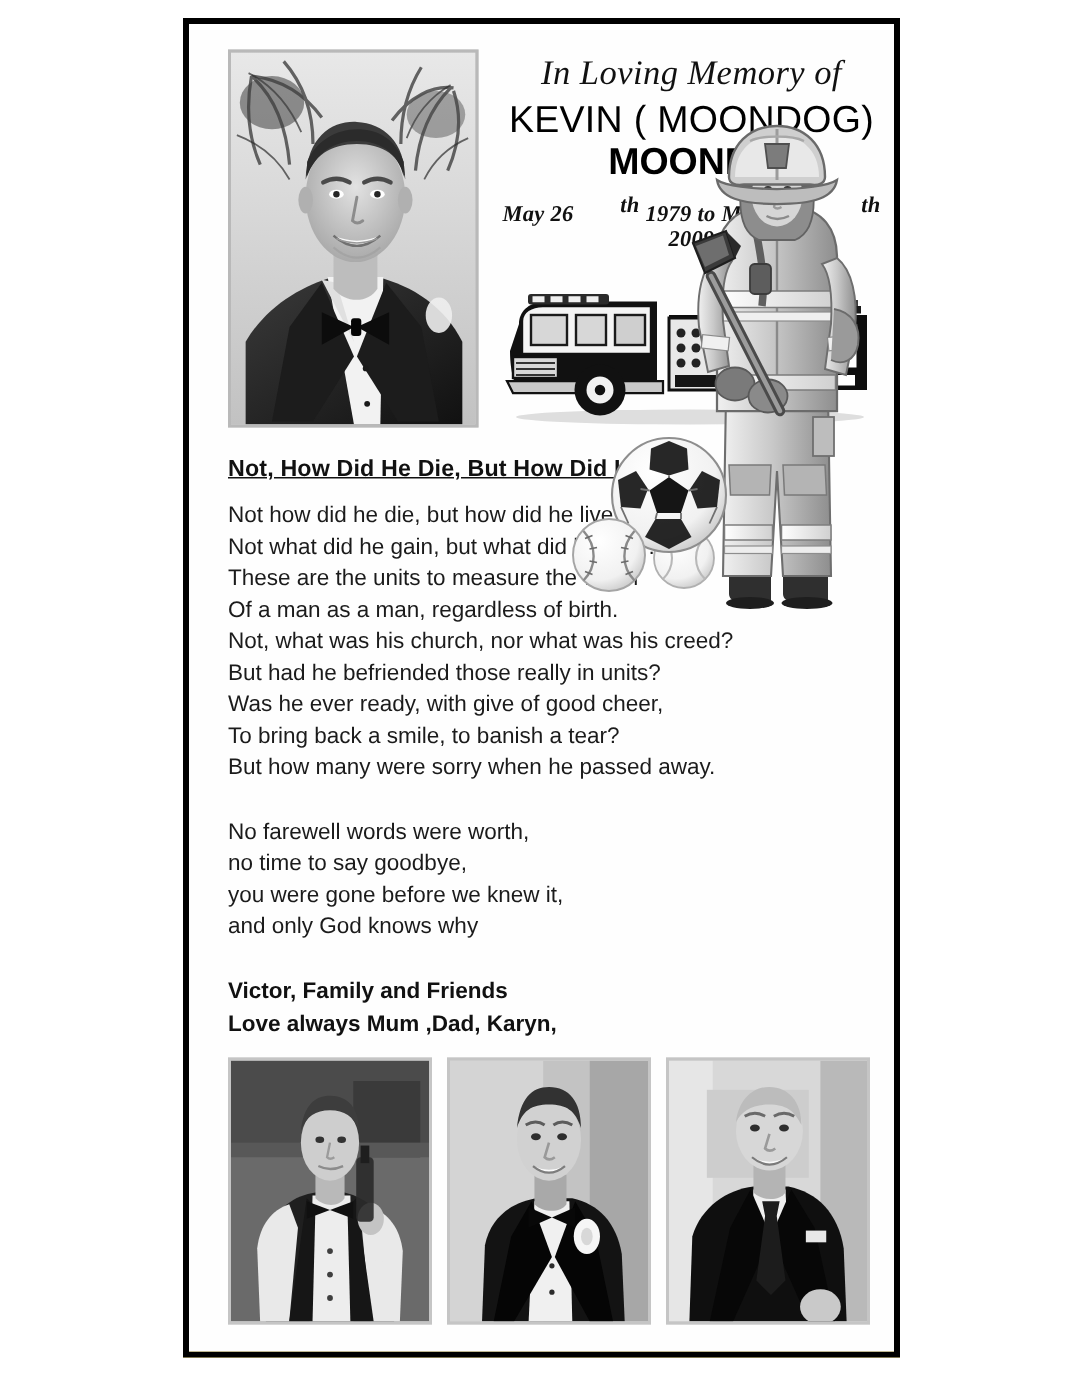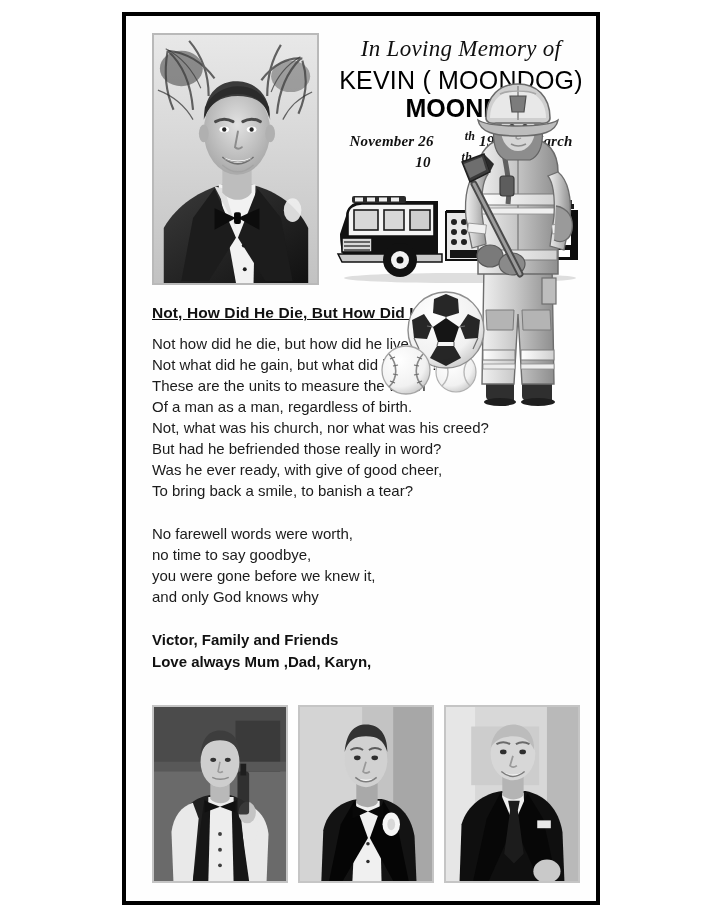--- a/index.html
+++ b/index.html
@@ -86,21 +86,21 @@
   }
   .dates-line {
     font-family: "Liberation Serif", serif;
     font-style: italic;
     font-weight: bold;
     font-size: 15px;
     color: #111;
     margin-top: 7px;
     letter-spacing: .2px;
   }
-  .dates-line sup { font-size: 12px; margin-left: 31px; }
+  .dates-line sup { font-size: 15px; margin-left: 31px; }
 
   .firetruck {
     position: absolute;
     left: 208px;
     top: 170px;
     width: 252px;
     height: 98px;
   }
   .firetruck svg { display: block; width: 100%; height: 100%; }
 
@@ -265,21 +265,21 @@
           <path d="M72,126 Q86,132 100,126" stroke="#9a9a9a" stroke-width="1" fill="none"></path>
 
           <path d="M70,132 Q86,146 102,132" stroke="#9c9c9c" stroke-width="1.4" fill="none" opacity="0.6"></path>
         </svg>
       </div>
 
       <div class="header-text">
         <div class="memory-line">In Loving Memory of</div>
         <div class="name-line">KEVIN ( MOONDOG)</div>
         <div class="name-line-2">MOONEY</div>
-        <div class="dates-line"><span>November 26</span><sup>th</sup><span> 1979 to March 10</span><sup>th</sup><span> 2009</span></div>
+        <div class="dates-line"><span>May 26</span><sup>th</sup><span> 1979 to March 10</span><sup>th</sup><span> 2009</span></div>
       </div>
 
       <div class="firetruck">
         <svg viewBox="0 0 252 98">
 
           <ellipse cx="126" cy="92" rx="116" ry="5" fill="#bdbdbd" opacity="0.5"></ellipse>
 
           <path d="M112,24 L244,24 L244,74 L112,74 Z" fill="#0d0d0d"></path>
           <rect x="118" y="30" width="120" height="6" fill="#2b2b2b"></rect>
 
@@ -349,23 +349,24 @@
 
     <div class="poem-block">
       <div class="poem-title">Not, How Did He Die, But How Did He Live?</div>
 
       <div>
         <div class="poem-line">Not how did he die, but how did he live?</div>
         <div class="poem-line">Not what did he gain, but what did he give?</div>
         <div class="poem-line">These are the units to measure the worth</div>
         <div class="poem-line">Of a man as a man, regardless of birth.</div>
         <div class="poem-line">Not, what was his church, nor what was his creed?</div>
-        <div class="poem-line">But had he befriended those really in word?</div>
+        <div class="poem-line">But had he befriended those really in units?</div>
         <div class="poem-line">Was he ever ready, with give of good cheer,</div>
         <div class="poem-line">To bring back a smile, to banish a tear?</div>
+        <div class="poem-line">But how many were sorry when he passed away.</div>
       </div>
 
       <div class="stanza-gap"></div>
 
       <div>
         <div class="poem-line">No farewell words were worth,</div>
         <div class="poem-line">no time to say goodbye,</div>
         <div class="poem-line">you were gone before we knew it,</div>
         <div class="poem-line">and only God knows why</div>
       </div>

